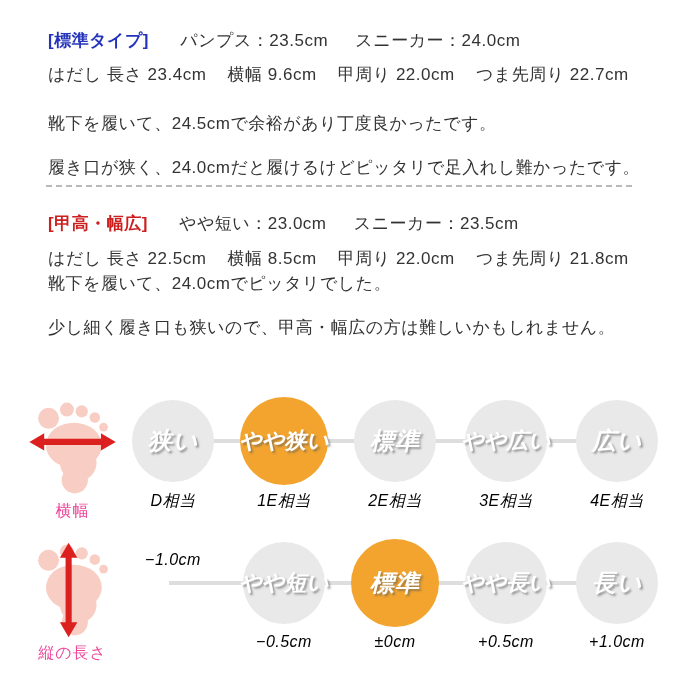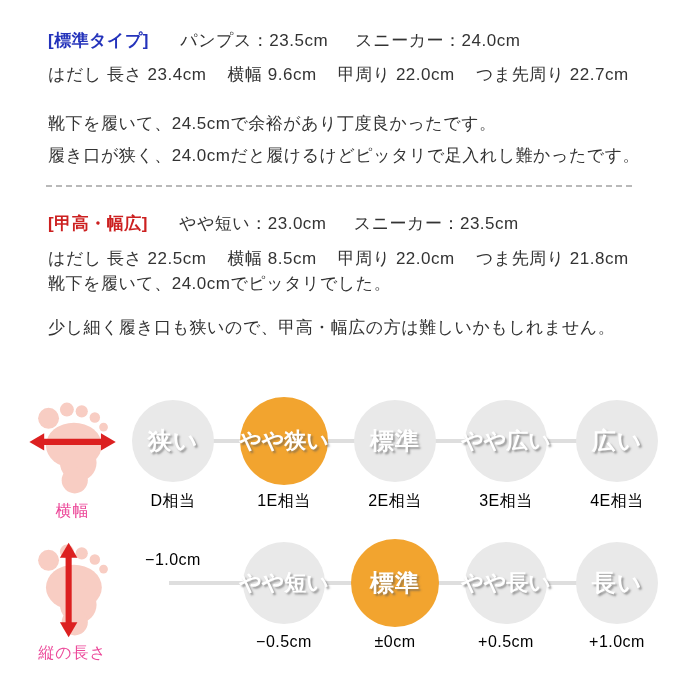--- a/index.html
+++ b/index.html
@@ -21,21 +21,21 @@
   
   .scale-row{position:absolute;left:20px;width:645px;display:flex;}
   .icon-col{width:105px;display:flex;flex-direction:column;align-items:center;}
   .icon-col svg{display:block;}
   .icon-label{font-size:16px;color:#ec4899;margin-top:5px;letter-spacing:1px;}
   .circles{flex:1;position:relative;display:flex;justify-content:space-between;}
   .connector{
     position:absolute;left:44px;right:44px;top:39px;height:4px;
     background:#dedede;z-index:0;
   }
-  .citem{width:96px;display:flex;flex-direction:column;align-items:center;z-index:1;}
+  .citem{width:96px;display:flex;flex-direction:column;align-items:center;z-index:1;font-style:italic;}
   .circle{
     width:82px;height:82px;border-radius:50%;background:#e9e9e9;
     display:flex;align-items:center;justify-content:center;
     color:#fff;font-weight:bold;white-space:nowrap;
     text-shadow:2px 2px 2px rgba(90,90,90,.55);
     font-size:24px;letter-spacing:1px;
   }
   .circle.c4{font-size:22px;letter-spacing:0;}
   .circle.active{width:88px;height:88px;margin:-3px 0;background:#f2a42f;}
   .clabel{margin-top:9px;font-size:16px;color:#000000;letter-spacing:.5px;}
@@ -50,21 +50,21 @@
     <span class="seg">パンプス：23.5cm</span>
     <span>スニーカー：24.0cm</span>
   </div>
   <div class="line" style="top:63px">
     <span class="seg-s">はだし 長さ 23.4cm</span>
     <span class="seg-s">横幅 9.6cm</span>
     <span class="seg-s">甲周り 22.0cm</span>
     <span>つま先周り 22.7cm</span>
   </div>
   <div class="line" style="top:112px">靴下を履いて、24.5cmで余裕があり丁度良かったです。</div>
-  <div class="line" style="top:144px">履き口が狭く、24.0cmだと履けるけどピッタリで足入れし難かったです。</div>
+  <div class="line" style="top:156px">履き口が狭く、24.0cmだと履けるけどピッタリで足入れし難かったです。</div>
 
   <div class="divider"></div>
 
   <div class="line" style="top:212px">
     <span class="tag red">[甲高・幅広]</span>
     <span class="seg">やや短い：23.0cm</span>
     <span>スニーカー：23.5cm</span>
   </div>
   <div class="line" style="top:247px">
     <span class="seg-s">はだし 長さ 22.5cm</span>

